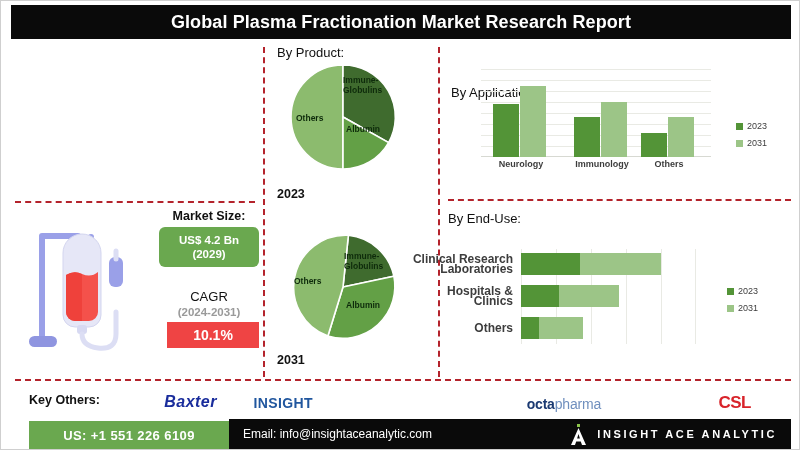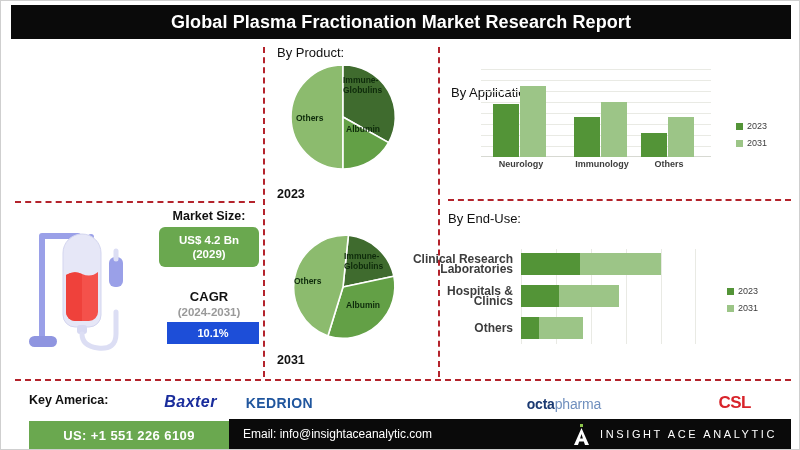--- a/index.html
+++ b/index.html
@@ -23,23 +23,23 @@
   .map-caption .val{font-size:12.5px;font-weight:bold;color:#6aa84f;line-height:15px;}
 
   
   .bag-panel{position:absolute;left:22px;top:216px;width:130px;height:155px;}
 
   
   .ms-panel{position:absolute;left:158px;top:208px;width:100px;height:165px;text-align:center;}
   .ms-title{font-size:12.5px;font-weight:bold;color:#111;margin-bottom:4px;}
   .ms-box{background:#6aa84f;color:#fff;font-size:11.5px;font-weight:bold;line-height:14px;
     padding:6px 4px;border-radius:6px;}
-  .cagr-title{font-size:13px;font-weight:bold;color:#111;margin-top:22px;}
+  .cagr-title{font-size:13px;font-weight:normal;color:#111;margin-top:22px;}
   .cagr-range{font-size:11.5px;font-weight:bold;color:#9a9a9a;margin:2px 0 4px;}
-  .cagr-box{background:#1d4ed8;color:#fff;font-size:11px;font-weight:bold;padding:5px 4px;margin-left:8px;}
+  .cagr-box{background:#ef4444;color:#fff;font-size:14px;font-weight:bold;padding:5px 4px;margin-left:8px;}
 
   
   .sec-title{position:absolute;font-size:13px;font-weight:normal;color:#111;}
   .pie-wrap{position:absolute;}
   .pie-year{position:absolute;font-size:12.5px;font-weight:bold;color:#111;}
   .pie-lbl{position:absolute;font-size:8.5px;font-weight:bold;color:#0e2b0b;line-height:10px;text-align:left;}
 
   
   .colchart{position:absolute;left:480px;top:68px;width:230px;height:88px;}
   .grid-line{position:absolute;left:0;width:100%;height:0;border-top:1px solid #e9eae4;}
@@ -78,21 +78,21 @@
 
   
   .foot-green{position:absolute;left:28px;top:420px;width:200px;height:28px;background:#6aa84f;
     display:flex;align-items:center;justify-content:center;}
   .foot-green span{color:#fff;font-size:13px;font-weight:bold;letter-spacing:.4px;}
   .foot-black{position:absolute;left:228px;top:418px;width:562px;height:30px;background:#0a0a0a;
     display:flex;align-items:center;}
   .foot-email{color:#fff;font-size:12px;margin-left:14px;}
   .foot-brand{position:absolute;right:14px;top:0;height:30px;display:flex;align-items:center;}
   .brand-a{position:relative;width:17px;height:21px;margin-right:10px;}
-  .brand-txt{color:#fff;font-size:11px;font-weight:normal;letter-spacing:2.6px;}
+  .brand-txt{color:#fff;font-size:11px;font-weight:bold;letter-spacing:2.6px;}
 </style>
 </head>
 <body>
 
 <div id="page">
 
   <div class="header-bar">
     <div class="header-title">Global Plasma Fractionation Market Research Report</div>
   </div>
 
@@ -244,24 +244,24 @@
     <div class="row">
       <span class="sw" style="background:#539437;"></span>
       <span>2023</span>
     </div>
     <div class="row">
       <span class="sw" style="background:#9cc587;"></span>
       <span>2031</span>
     </div>
   </div>
 
-  <div class="kp-label">Key America:</div>
+  <div class="kp-label">Key Others:</div>
 
   <div class="logo logo-baxter">Baxter</div>
-  <div class="logo logo-grifols">KEDRION</div>
+  <div class="logo logo-grifols">INSIGHT</div>
   <div class="logo logo-octa">
     <span style="font-weight:bold;">octa</span><span class="soft">pharma</span>
   </div>
   <div class="logo logo-csl">CSL</div>
 
   <div class="foot-green">
     <span>US: +1 551 226 6109</span>
   </div>
   <div class="foot-black">
     <span class="foot-email">Email: info@insightaceanalytic.com</span>

